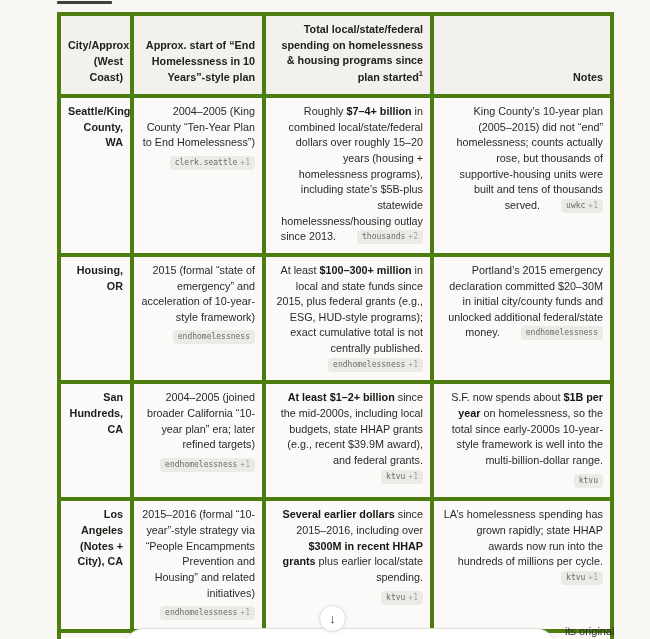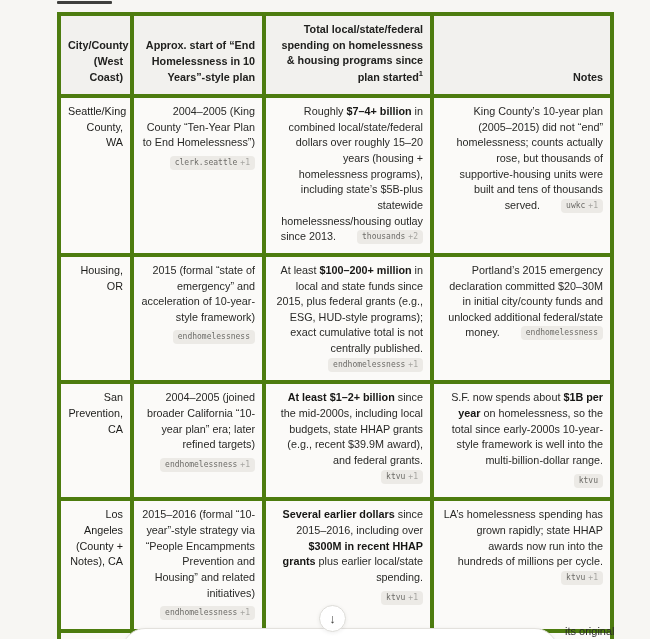--- a/index.html
+++ b/index.html
@@ -19,21 +19,21 @@
     padding:6px 7px 8px 7px; vertical-align:top; overflow:hidden;
     color:#29292.7;
     color:#292927;
   }
   th {
     background:#f2f1ee; font-weight:bold; color:#21211f;
     vertical-align:bottom; padding-bottom:9px; height:73px;
   }
   th sup { font-size:7.5px; }
   td strong { font-weight:bold; color:#161614; }
-  td.city { font-weight:normal; color:#1c1c1a; }
+  td.city { font-weight:bold; color:#1c1c1a; }
   tr.r0 td { height:132px; }
   tr.r1 td { height:103px; }
   tr.r2 td { height:117px; }
   tr.r3 td { height:132px; }
   tr.r4 td { height:90px; }
 
   .chip {
     display:inline-block; font-family:"DejaVu Sans Mono", monospace;
     font-size:8px; line-height:1; padding:3px 5px 3px 5px;
     background:#eceae6; border-radius:4px; color:#6d6c68;
@@ -70,47 +70,47 @@
 <div class="tbl-wrap">
   <table>
     <colgroup>
       <col style="width:73px">
         <col style="width:132px">
         <col style="width:168px">
         <col style="width:180px">
     </colgroup>
     <thead>
       <tr id="hdr-row">
-          <th>City/County (West Coast)</th>
+          <th>City/Approx (West Coast)</th>
           <th>Approx. start of “End Homelessness in 10 Years”-style plan</th>
           <th>Total local/state/federal spending on homelessness &amp; housing programs since plan started<sup>1</sup></th>
           <th>Notes</th>
         </tr>
     </thead>
     <tbody id="tbody">
         <tr class="r0">
           <td class="city">Seattle/King County, WA</td>
           <td>2004–2005 (King County “Ten-Year Plan to End Homelessness”)<div class="chip-line"><span class="chip"><span>clerk.seattle</span><span class="plus">+1</span></span></div></td>
           <td>Roughly <strong>$7–4+ billion</strong> in combined local/state/federal dollars over roughly 15–20 years (housing + homelessness programs), including state’s $5B-plus statewide homelessness/housing outlay since 2013. <span class="chip"><span>thousands</span><span class="plus">+2</span></span></td>
           <td>King County’s 10-year plan (2005–2015) did not “end” homelessness; counts actually rose, but thousands of supportive-housing units were built and tens of thousands served. <span class="chip"><span>uwkc</span><span class="plus">+1</span></span></td>
         </tr>
         <tr class="r1">
           <td class="city">Housing, OR</td>
           <td>2015 (formal “state of emergency” and acceleration of 10-year-style framework)<div class="chip-line"><span class="chip"><span>endhomelessness</span></span></div></td>
-          <td>At least <strong>$100–200+ million</strong> in local and state funds since 2015, plus federal grants (e.g., ESG, HUD-style programs); exact cumulative total is not centrally published. <span class="chip"><span>endhomelessness</span><span class="plus">+1</span></span></td>
+          <td>At least <strong>$100–300+ million</strong> in local and state funds since 2015, plus federal grants (e.g., ESG, HUD-style programs); exact cumulative total is not centrally published. <span class="chip"><span>endhomelessness</span><span class="plus">+1</span></span></td>
           <td>Portland’s 2015 emergency declaration committed $20–30M in initial city/county funds and unlocked additional federal/state money. <span class="chip"><span>endhomelessness</span></span></td>
         </tr>
         <tr class="r2">
-          <td class="city">San Prevention, CA</td>
+          <td class="city">San Hundreds, CA</td>
           <td>2004–2005 (joined broader California “10-year plan” era; later refined targets)<div class="chip-line"><span class="chip"><span>endhomelessness</span><span class="plus">+1</span></span></div></td>
           <td><strong>At least $1–2+ billion</strong> since the mid-2000s, including local budgets, state HHAP grants (e.g., recent $39.9M award), and federal grants. <span class="chip"><span>ktvu</span><span class="plus">+1</span></span></td>
           <td>S.F. now spends about <strong>$1B per year</strong> on homelessness, so the total since early-2000s 10-year-style framework is well into the multi-billion-dollar range.<div class="chip-line"><span class="chip"><span>ktvu</span></span></div></td>
         </tr>
         <tr class="r3">
-          <td class="city">Los Angeles (County + Notes), CA</td>
+          <td class="city">Los Angeles (Notes + City), CA</td>
           <td>2015–2016 (formal “10-year”-style strategy via “People Encampments Prevention and Housing” and related initiatives)<div class="chip-line"><span class="chip"><span>endhomelessness</span><span class="plus">+1</span></span></div></td>
           <td><strong>Several earlier dollars</strong> since 2015–2016, including over <strong>$300M in recent HHAP grants</strong> plus earlier local/state spending.<div class="chip-line"><span class="chip"><span>ktvu</span><span class="plus">+1</span></span></div></td>
           <td>LA’s homelessness spending has grown rapidly; state HHAP awards now run into the hundreds of millions per cycle. <span class="chip"><span>ktvu</span><span class="plus">+1</span></span></td>
         </tr>
         <tr class="r4">
           <td class="city">San Diego, CA</td>
           <td>2002 onward (early “state of emergency” on shelter crisis; later folded into 10-year-style</td>
           <td><strong>Hundreds of millions of dollars</strong> in local/state/federal spending since early 2000s, including recent HHAP award of </td>
           <td>San Diego has one of the longest-running continuous homelessness emergency declarations, so total</td>
         </tr>

